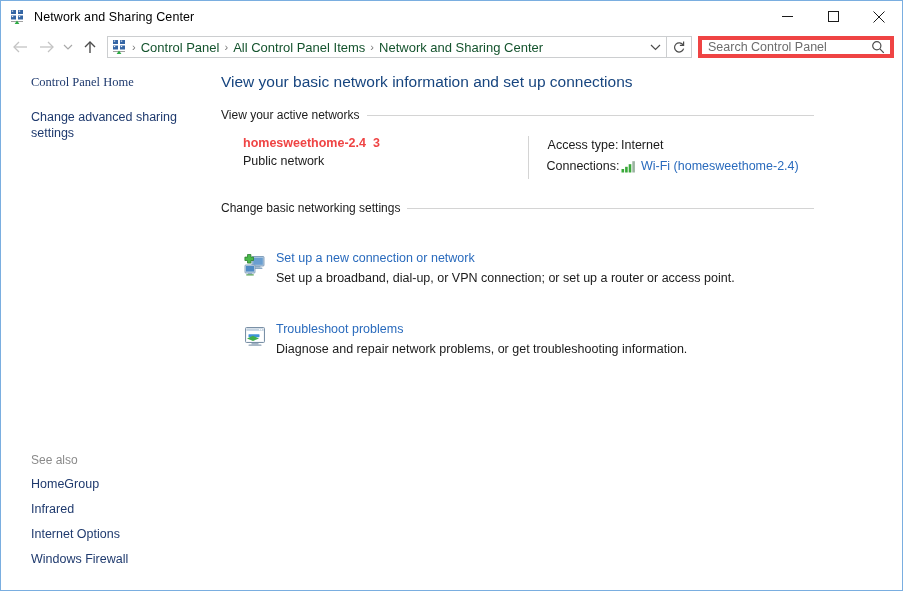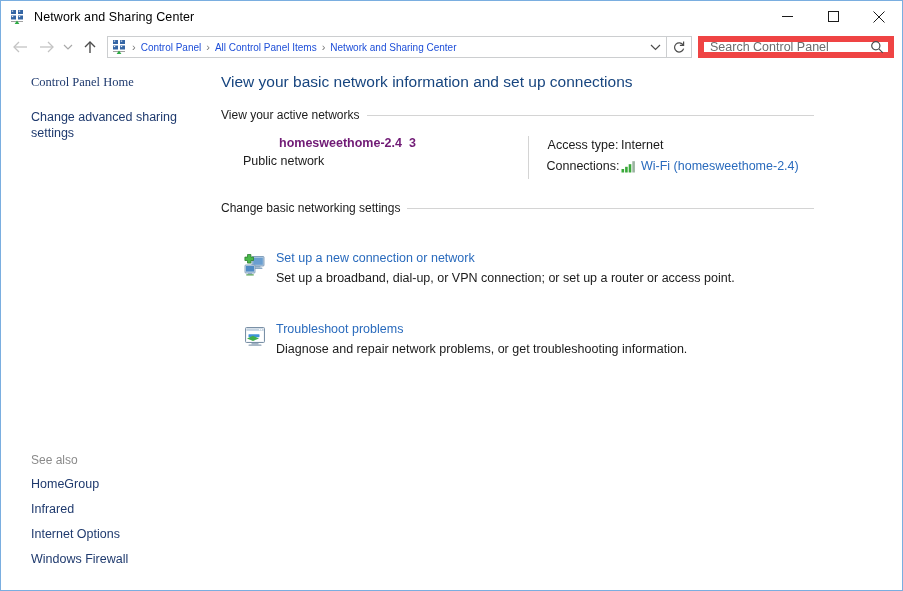--- a/index.html
+++ b/index.html
@@ -102,22 +102,22 @@
     flex: 0 0 auto;
   }
   .crumbs {
     display: flex;
     align-items: center;
     flex: 1 1 auto;
     overflow: hidden;
     white-space: nowrap;
   }
   .crumb {
-    font-size: 10px;
-    color: #1d4ed8;
+    font-size: 13px;
+    color: #14532d;
     padding: 0 3px;
   }
   .crumb-sep {
     color: #767676;
     font-size: 11px;
     padding: 0 2px;
     line-height: 1;
   }
   .addr-right {
     display: flex;
@@ -139,21 +139,21 @@
   .addr-refresh {
     width: 24px;
     height: 20px;
     display: flex;
     align-items: center;
     justify-content: center;
   }
   .searchbox {
     width: 196px;
     height: 22px;
-    border: 6px solid #ef4444;
+    border: 4px solid #ef4444;
     background: #ffffff;
     display: flex;
     align-items: center;
     box-sizing: border-box;
     flex: 0 0 auto;
     justify-content: space-between;
   }
   .search-input {
     flex: 1 1 auto;
     border: none;
@@ -246,23 +246,22 @@
   .active-net {
     display: flex;
     padding-left: 22px;
     position: relative;
     margin-bottom: 22px;
   }
   .net-left { width: 285px; flex: 0 0 285px; }
   .net-name {
     font-size: 12.5px;
     font-weight: bold;
-    color: #701a75;
+    color: #ef4444;
     margin-bottom: 4px;
-    margin-left: 36px;
   }
   .net-name .count { font-weight: bold; margin-left: 7px; }
   .net-type {
     font-size: 12.5px;
     color: #1b1b1b;
   }
   .net-divider {
     width: 1px;
     background: #d4d4d4;
     margin-right: 16px;

